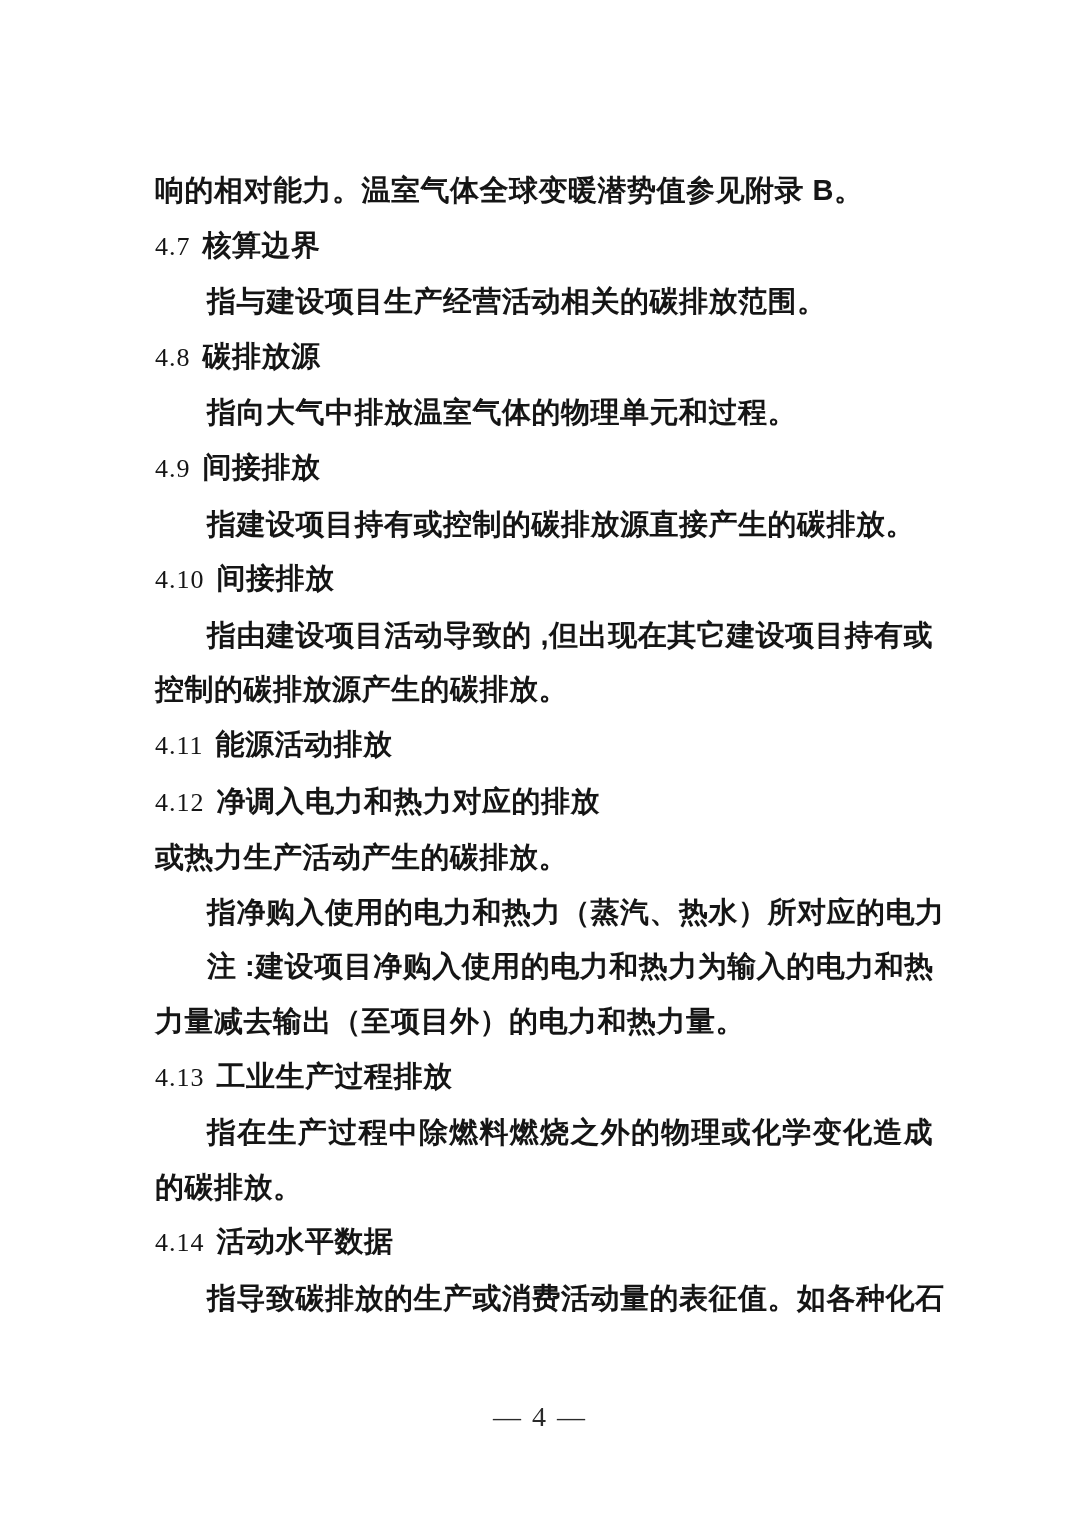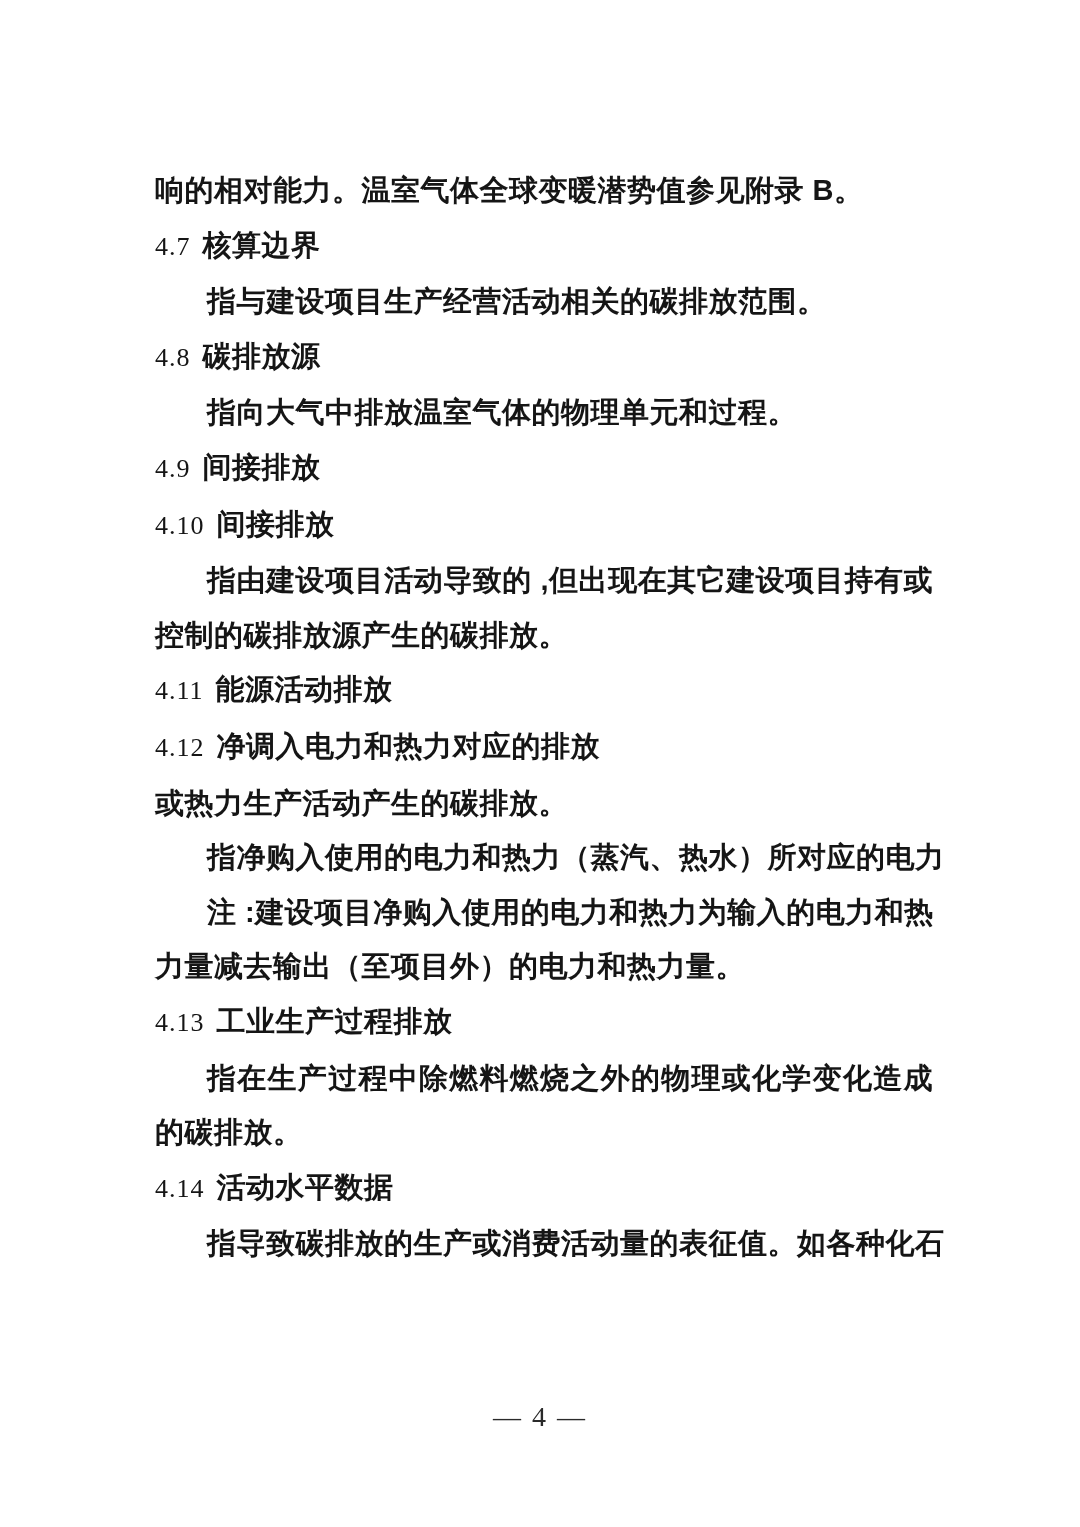--- a/index.html
+++ b/index.html
@@ -61,20 +61,21 @@
 <body>
 
 <div class="page">
   <div class="content" id="doc-content">
       <div class="line body">响的相对能力。温室气体全球变暖潜势值参见附录 B。</div>
       <div class="line heading"><span class="num">4.7</span><span class="title">核算边界</span></div>
       <div class="line body indent">指与建设项目生产经营活动相关的碳排放范围。</div>
       <div class="line heading"><span class="num">4.8</span><span class="title">碳排放源</span></div>
       <div class="line body indent">指向大气中排放温室气体的物理单元和过程。</div>
       <div class="line heading"><span class="num">4.9</span><span class="title">间接排放</span></div>
+      <div class="line body indent">指建设项目持有或控制的碳排放源直接产生的碳排放。</div>
       <div class="line heading"><span class="num">4.10</span><span class="title">间接排放</span></div>
       <div class="line body indent fill">指由建设项目活动导致的 ,但出现在其它建设项目持有或</div>
       <div class="line body">控制的碳排放源产生的碳排放。</div>
       <div class="line heading"><span class="num">4.11</span><span class="title">能源活动排放</span></div>
       <div class="line heading"><span class="num">4.12</span><span class="title">净调入电力和热力对应的排放</span></div>
       <div class="line body">或热力生产活动产生的碳排放。</div>
       <div class="line body indent fill">指净购入使用的电力和热力（蒸汽、热水）所对应的电力</div>
       <div class="line body indent fill">注 :建设项目净购入使用的电力和热力为输入的电力和热</div>
       <div class="line body">力量减去输出（至项目外）的电力和热力量。</div>
       <div class="line heading"><span class="num">4.13</span><span class="title">工业生产过程排放</span></div>

